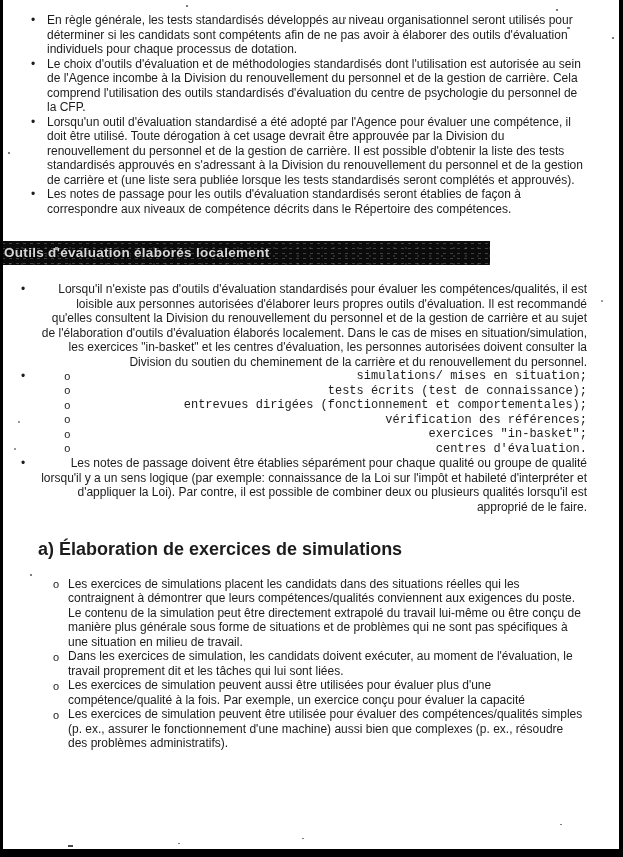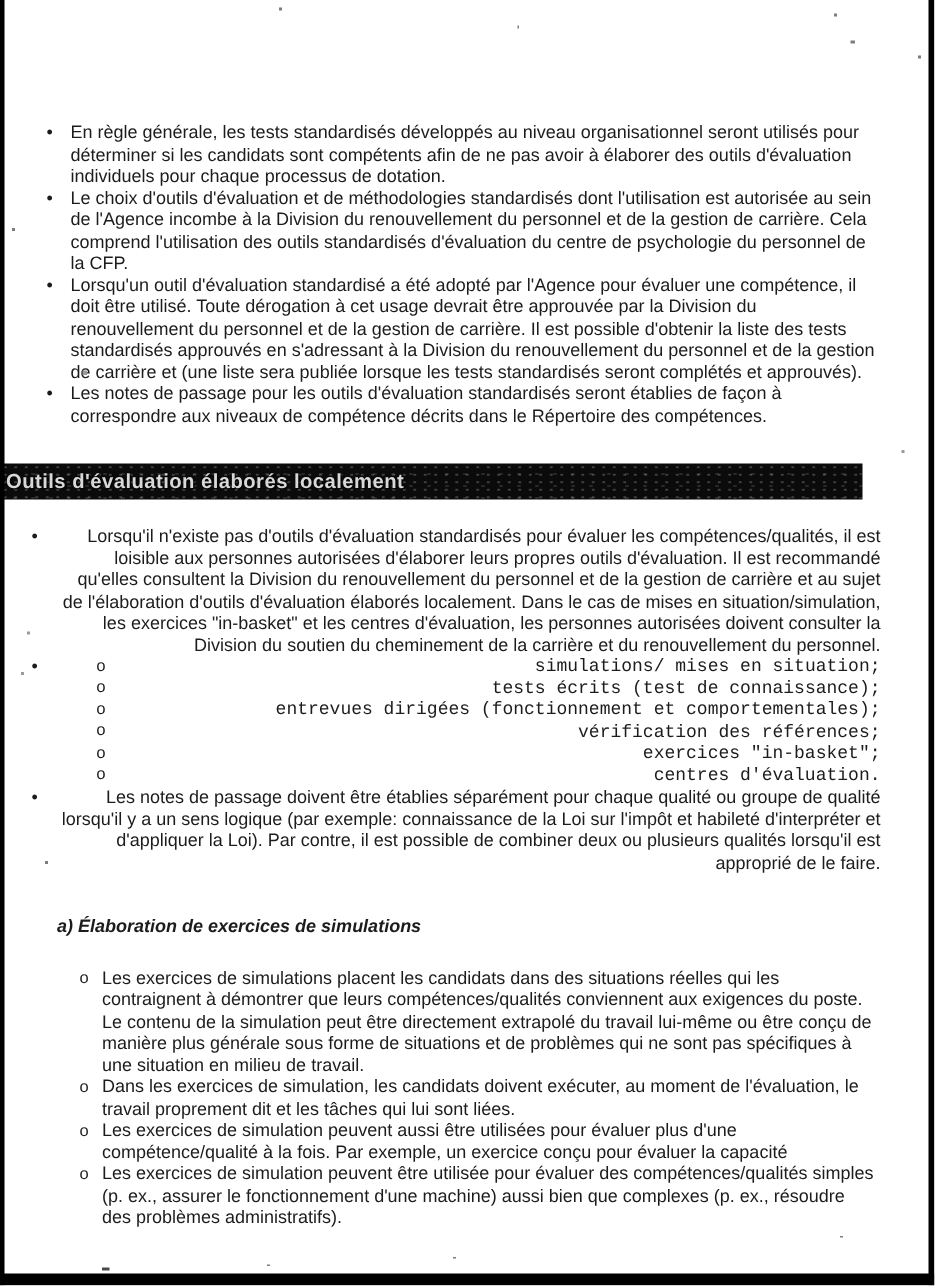--- a/index.html
+++ b/index.html
@@ -12,21 +12,21 @@
     font-family:"Liberation Sans", sans-serif;
     font-size:12px;
     line-height:14.5px;
     color:#1c1c1c;
   }
   
   .border-left  { position:absolute; left:0; top:0; width:3px; height:857px; background:#000; }
   .border-right { position:absolute; right:0; top:0; width:4px; height:857px; background:#000; }
   .border-bottom{ position:absolute; left:0; bottom:0; width:623px; height:8px; background:#000; }
 
-  .content { position:relative; padding-top:38px; width:623px;margin-top:43px; }
+  .content { position:relative; padding-top:13px; width:623px; }
 
   ul { list-style:none; }
   li { position:relative; }
 
   
   .s1 { margin:0 34px 0 30px; }
   .s1 > li { padding-left:17px; }
   .s1 > li::before { content:"•"; position:absolute; left:1px; top:0; font-size:12px; }
 
   
@@ -41,41 +41,41 @@
 
   
   .alist { margin:20px 40px 0 38px; }
   .alist > li { padding-left:30px; }
   .alist > li::before { content:"o"; position:absolute; left:15px; top:0.5px; font-size:11px; }
 
   
   .band {
     position:relative;
     margin-top:25px;
-    width:575px; height:24px;
+    width:490px; height:24px;
     background-color:#0b0b0b;
     background-image:
       radial-gradient(rgba(255,255,255,0.22) 1px, transparent 1.3px),
       radial-gradient(rgba(255,255,255,0.12) 1px, transparent 1.5px);
     background-size:7px 5px, 12px 8px;
     background-position:0 0, 4px 3px;
     display:flex; align-items:center;
     padding-left:4px;
     overflow:hidden;
   }
   .band-text {
     font-weight:bold;
     font-size:13.5px;
     letter-spacing:0.3px;
     color:#d8d8d8;
     white-space:nowrap;
     text-shadow:0 0 1px rgba(0,0,0,0.9), 1px 1px 0 rgba(0,0,0,0.6);
   }
 
-  .sub-heading { margin:28px 0 0 38px; font-weight:bold; font-size:12px;font-style:italic; }
+  .sub-heading { margin:28px 0 0 38px; font-weight:bold; font-size:18px; }
 
   
   .speck { position:absolute; background:#7d7d7d; width:2px; height:2px; }
   .sp1  { left:186px; top:5px;   width:2px; height:2px; }
   .sp2  { left:556px; top:9px;   width:2px; height:2px; }
   .sp3  { left:567px; top:27px;  width:3px; height:2px; }
   .sp4  { left:612px; top:37px;  width:2px; height:2px; }
   .sp5  { left:345px; top:17px;  width:1px; height:2px; }
   .sp6  { left:8px;   top:152px; width:2px; height:2px; }
   .sp7  { left:55px;  top:247px; width:3px; height:3px; background:#999; }

